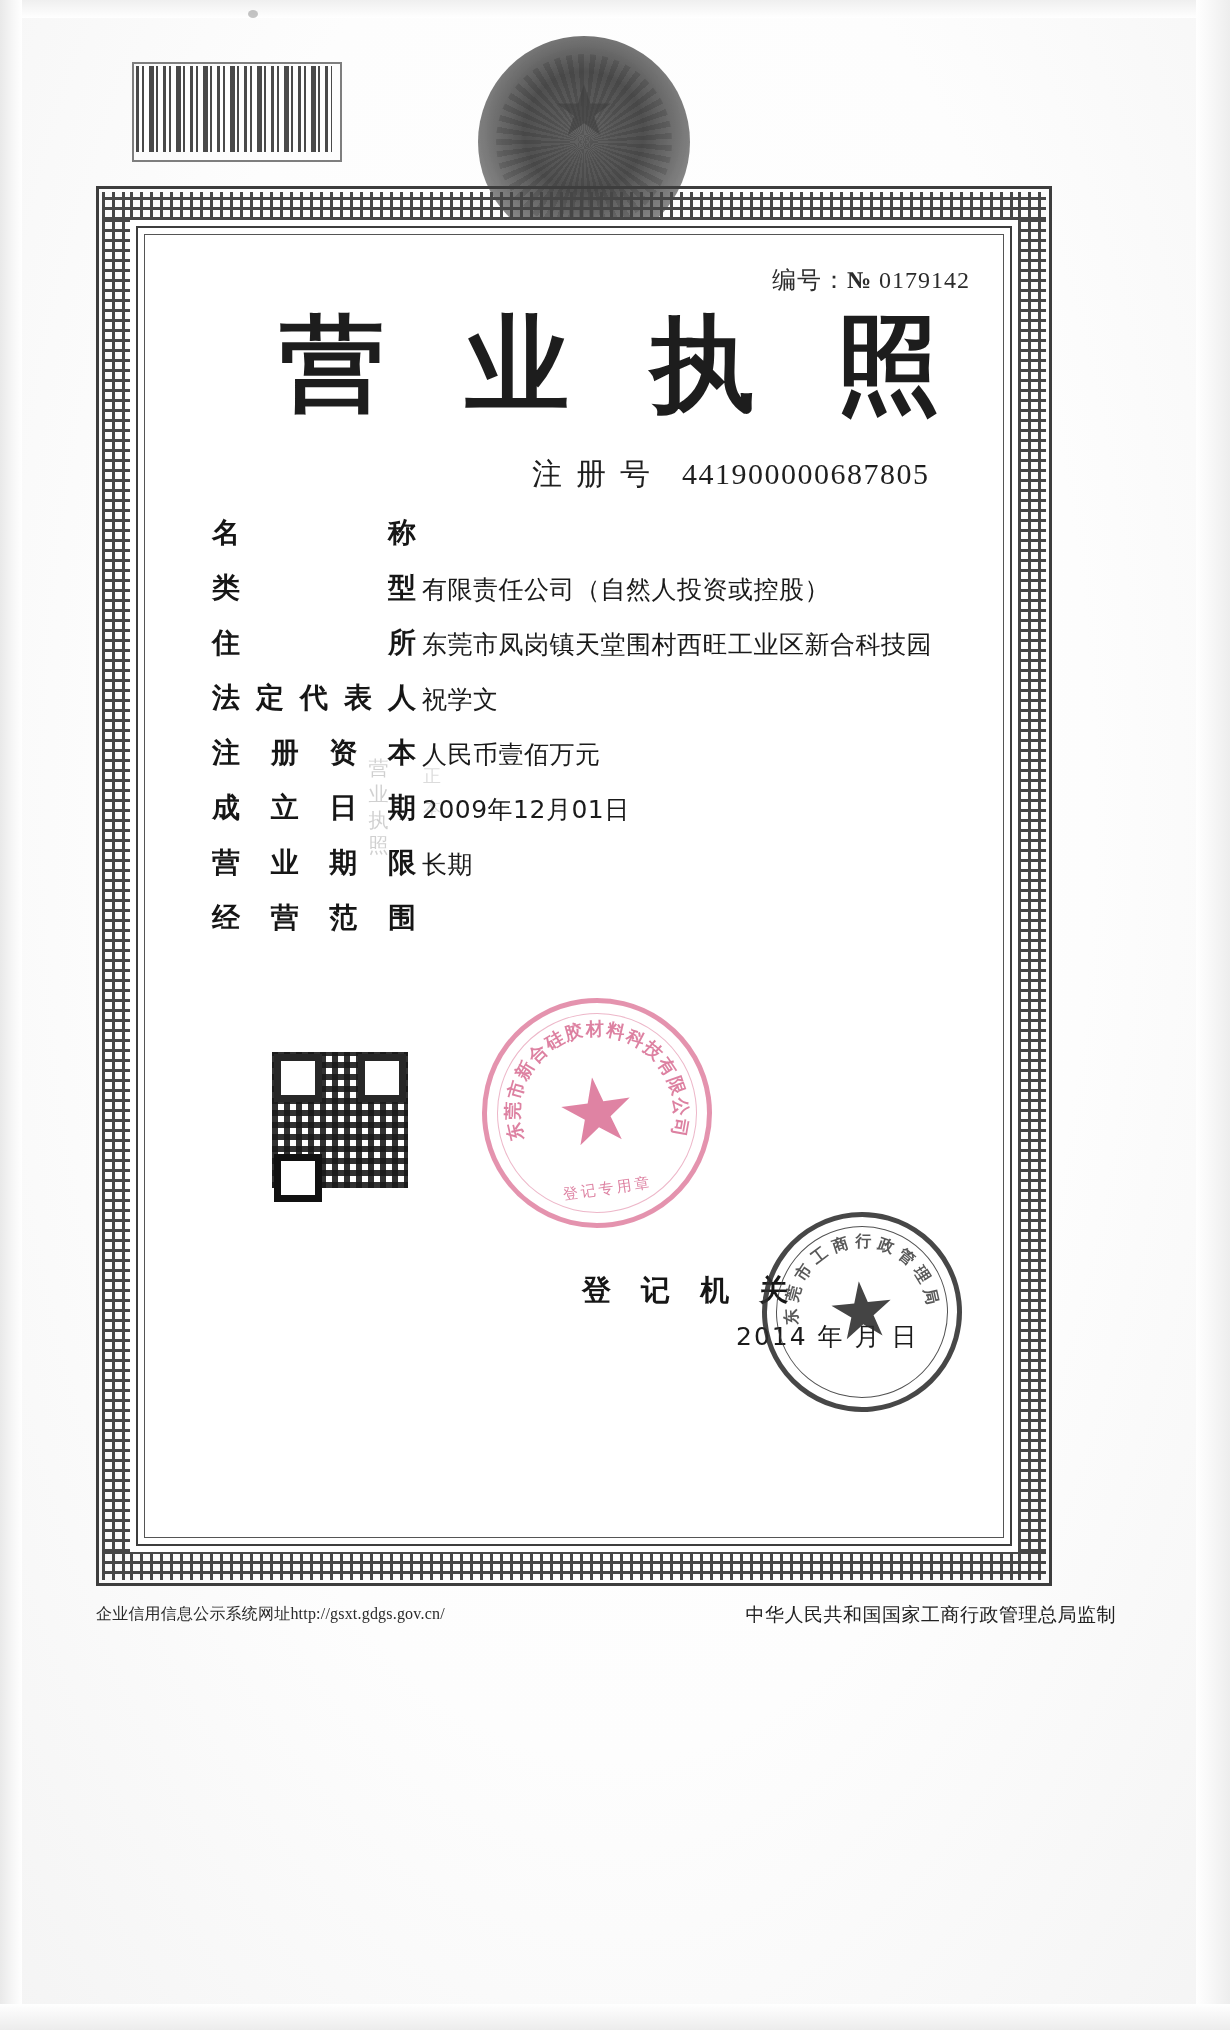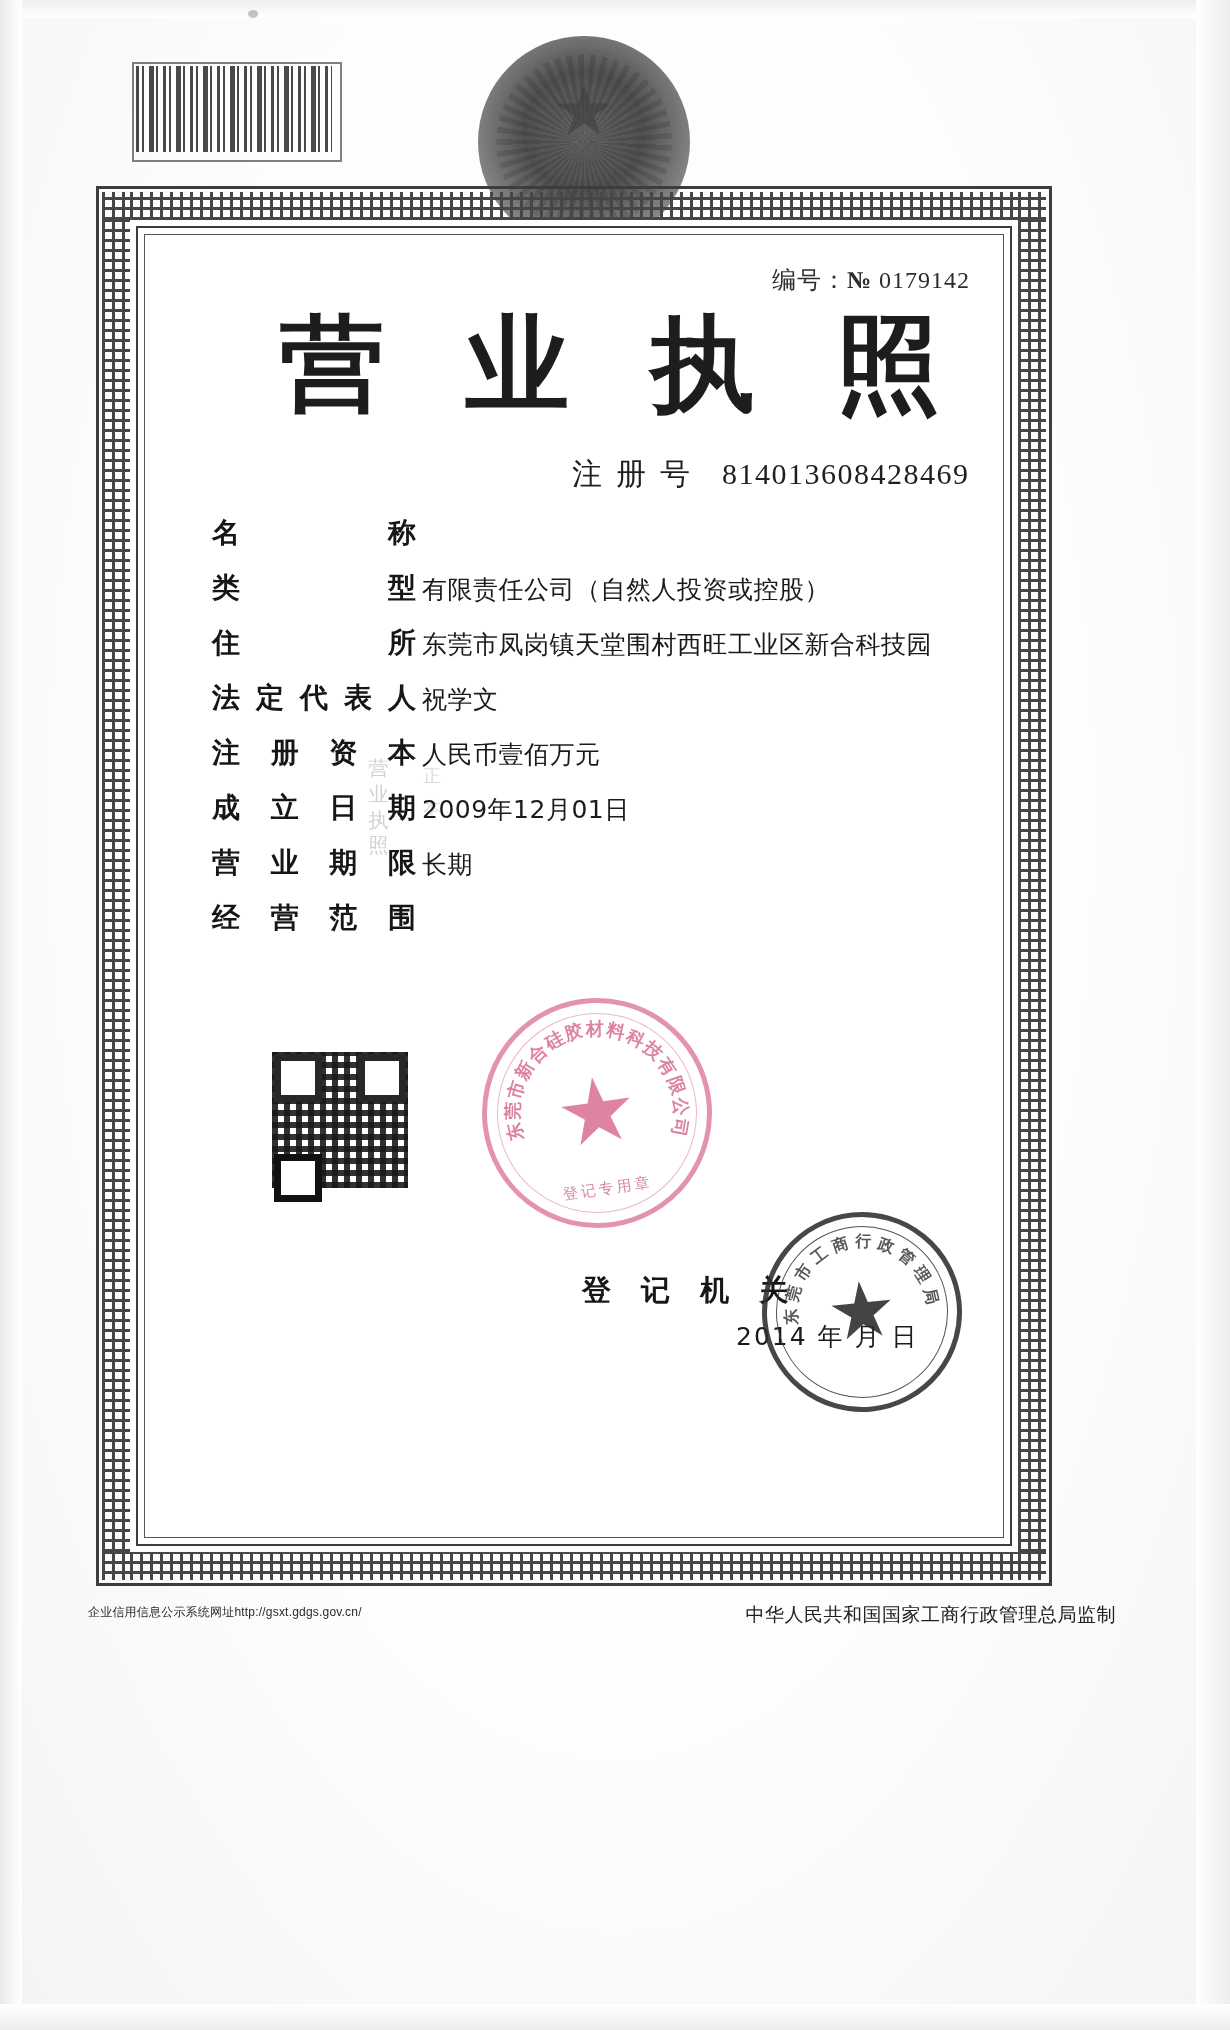--- a/index.html
+++ b/index.html
@@ -191,21 +191,20 @@
     top: 212px;
     display: flex;
     align-items: baseline;
     gap: 18px;
   }
   .regno-label {
     font-family: Liberation Serif, serif;
     font-size: 30px;
     letter-spacing: 14px;
     color: #1f1f1f;
-    margin-left: 40px;
   }
   .regno-value {
     font-family: "Liberation Serif", serif;
     font-size: 30px;
     letter-spacing: 1.5px;
     color: #1f1f1f;
   }
 
   
   .fields {
@@ -386,24 +385,24 @@
     font-family: "DejaVu Sans", sans-serif;
     font-size: 17px;
     font-weight: bold;
     color: #2b2b2b;
     transform-origin: 0 0;
   }
 
   
   .footer-left {
     position: absolute;
-    left: 88px;
+    left: 96px;
     top: 1604px;
-    font-family: Liberation Sans, sans-serif;
-    font-size: 12px;
+    font-family: Liberation Serif, serif;
+    font-size: 16px;
     color: #2a2a2a;
     letter-spacing: .2px;
   }
   .footer-right {
     position: absolute;
     right: 114px;
     top: 1602px;
     font-family: "DejaVu Sans", sans-serif;
     font-size: 19px;
     color: #212121;
@@ -477,21 +476,21 @@
         <span>业</span>
         <span>执</span>
         <span>照</span>
       </div>
 
       <div class="watermark">营业执照</div>
       <div class="watermark2">正本</div>
 
       <div class="regno">
         <div class="regno-label">注册号</div>
-        <div class="regno-value">814013608428469</div>
+        <div class="regno-value">441900000687805</div>
       </div>
 
       <div class="fields">
 
         <div class="row">
           <div class="row-label">
             <span>名</span>
             <span>称</span>
           </div>
         </div>

